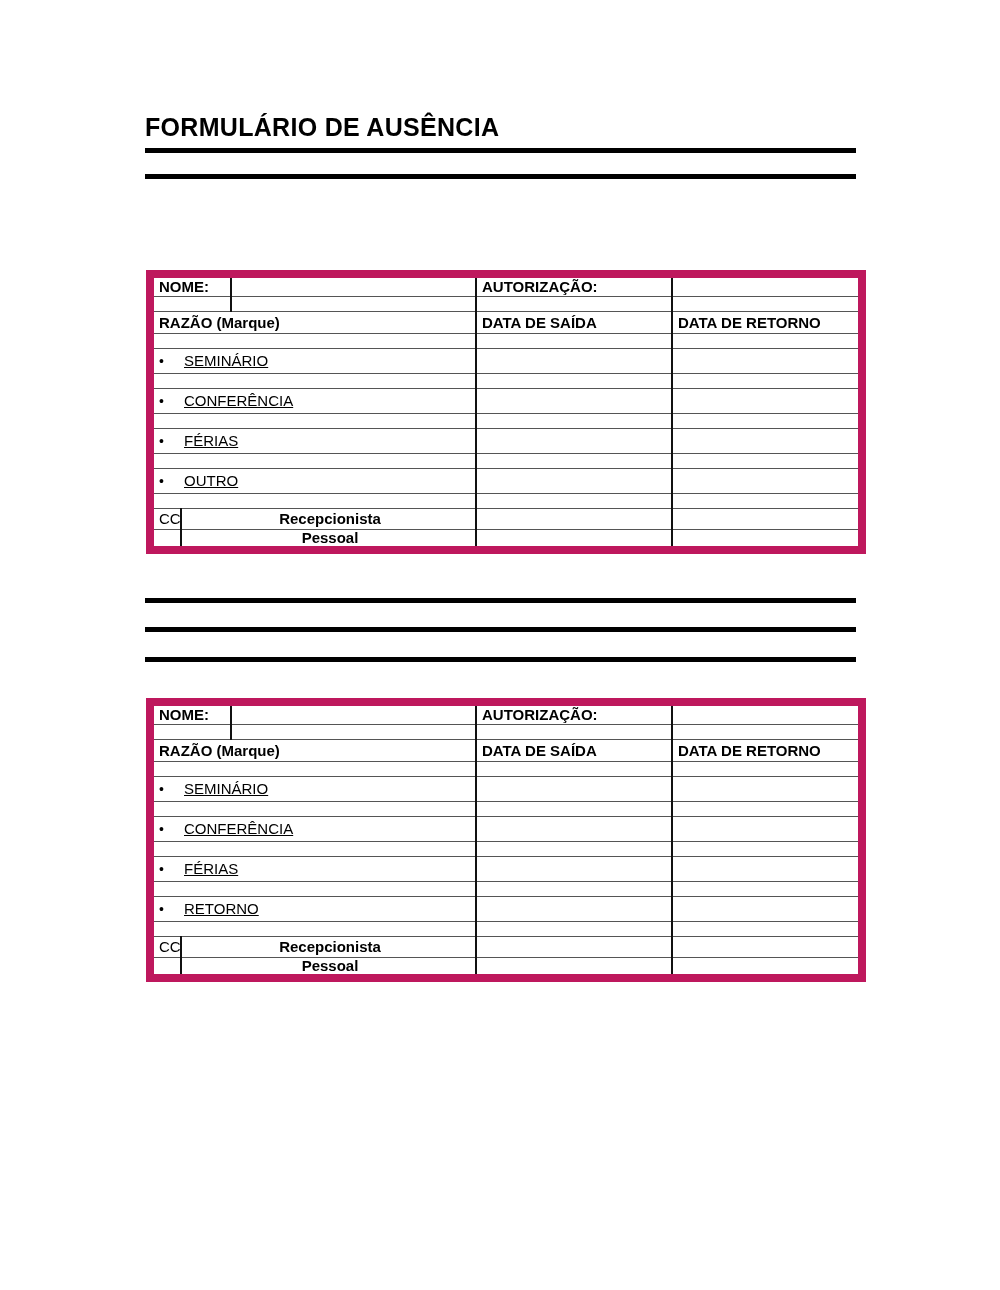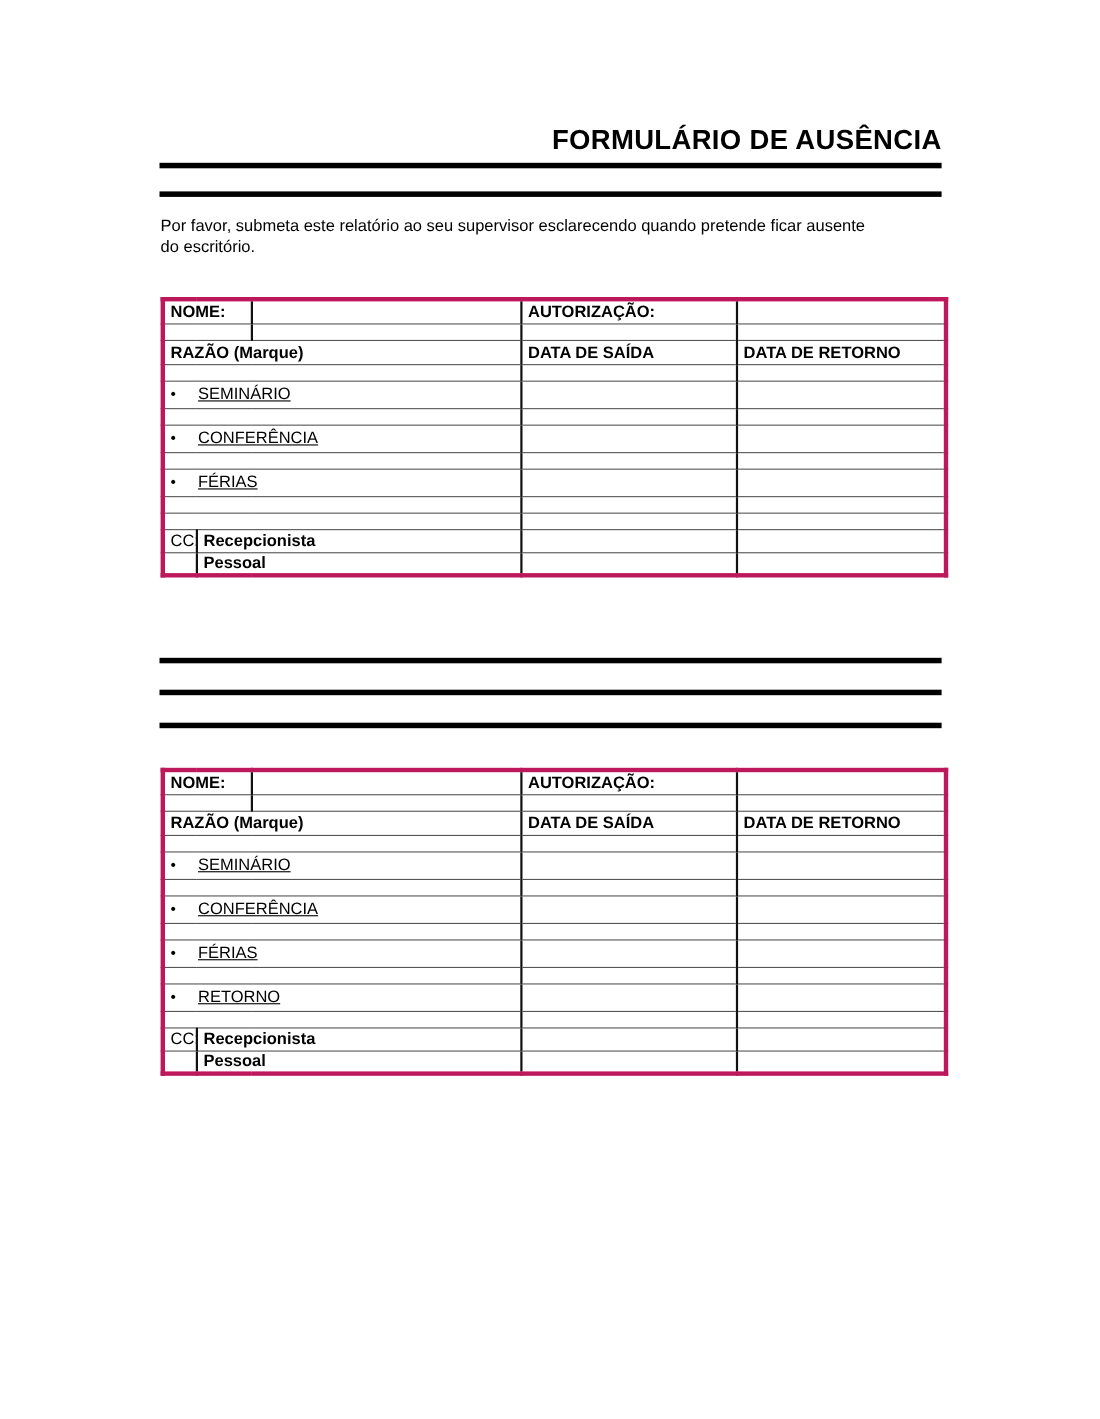--- a/index.html
+++ b/index.html
@@ -15,21 +15,21 @@
     height: 1290px;
     background: #ffffff;
     overflow: hidden;
   }
   .doc-title {
     position: absolute;
     top: 112px;
     left: 145px;
     width: 711px;
     margin: 0;
-    text-align: right;
+    text-align: left;
     font-size: 25px;
     line-height: 30px;
     font-weight: bold;
     letter-spacing: 0.3px;
   }
   .rule {
     position: absolute;
     left: 145px;
     width: 711px;
     height: 5px;
@@ -48,21 +48,21 @@
     margin: 0;
     font-size: 15px;
     line-height: 19px;
   }
   table.absence {
     position: absolute;
     left: 146px;
     width: 712px;
     border-collapse: collapse;
     table-layout: fixed;
-    border: 4px solid #be185d;
+    border: 8px solid #be185d;
   }
   #form1 { top: 270px; }
   #form2 { top: 698px; }
   table.absence td {
     padding: 0 2px 0 5px;
     vertical-align: middle;
     font-size: 15px;
     line-height: 1;
     white-space: nowrap;
     overflow: hidden;
@@ -74,32 +74,31 @@
   tr.h-reason { height: 25px; text-decoration: underline; }
   tr.h-cc     { height: 21px; }
   td.b  { font-weight: bold; }
   td.vl { border-left: 2px solid #111; }
   td.reason { padding-left: 9px; }
   .bullet {
     display: inline-block;
     width: 25px;
     font-size: 14px;
   }
-  td.cc-name { padding-left: 8px; }
+  td.cc-name { padding-left: 8px; text-align: center; }
 </style>
 </head>
 <body>
 
 <div class="page">
 
   <h1 class="doc-title">FORMULÁRIO DE AUSÊNCIA</h1>
   <div class="rule rule-title"></div>
   <div class="rule rule-header"></div>
 
-  <p class="intro"><span>Por favor, submeta este relatório ao seu supervisor esclarecendo quando pretende ficar ausente</span><br><span>do escritório.</span></p>
 
   <table class="absence" id="form1">
     <colgroup>
       <col style="width:31px">
         <col style="width:50px">
         <col style="width:245px">
         <col style="width:196px">
         <col style="width:190px">
     </colgroup>
     <tbody>
@@ -148,20 +147,25 @@
     <tr class="h-reason">
       <td class="reason" colspan="3"><span class="bullet">•</span><span>FÉRIAS</span></td>
       <td class="vl"></td>
       <td class="vl"></td>
     </tr>
     <tr class="h-spacer">
       <td colspan="3"></td>
       <td class="vl"></td>
       <td class="vl"></td>
     </tr>
+    <tr class="h-reason">
+      <td class="reason" colspan="3"><span class="bullet">•</span><span>OUTRO</span></td>
+      <td class="vl"></td>
+      <td class="vl"></td>
+    </tr>
     <tr class="h-spacer">
       <td colspan="3"></td>
       <td class="vl"></td>
       <td class="vl"></td>
     </tr>
     <tr class="h-cc">
       <td>CC:</td>
       <td class="vl b cc-name" colspan="2">Recepcionista</td>
       <td class="vl"></td>
       <td class="vl"></td>

